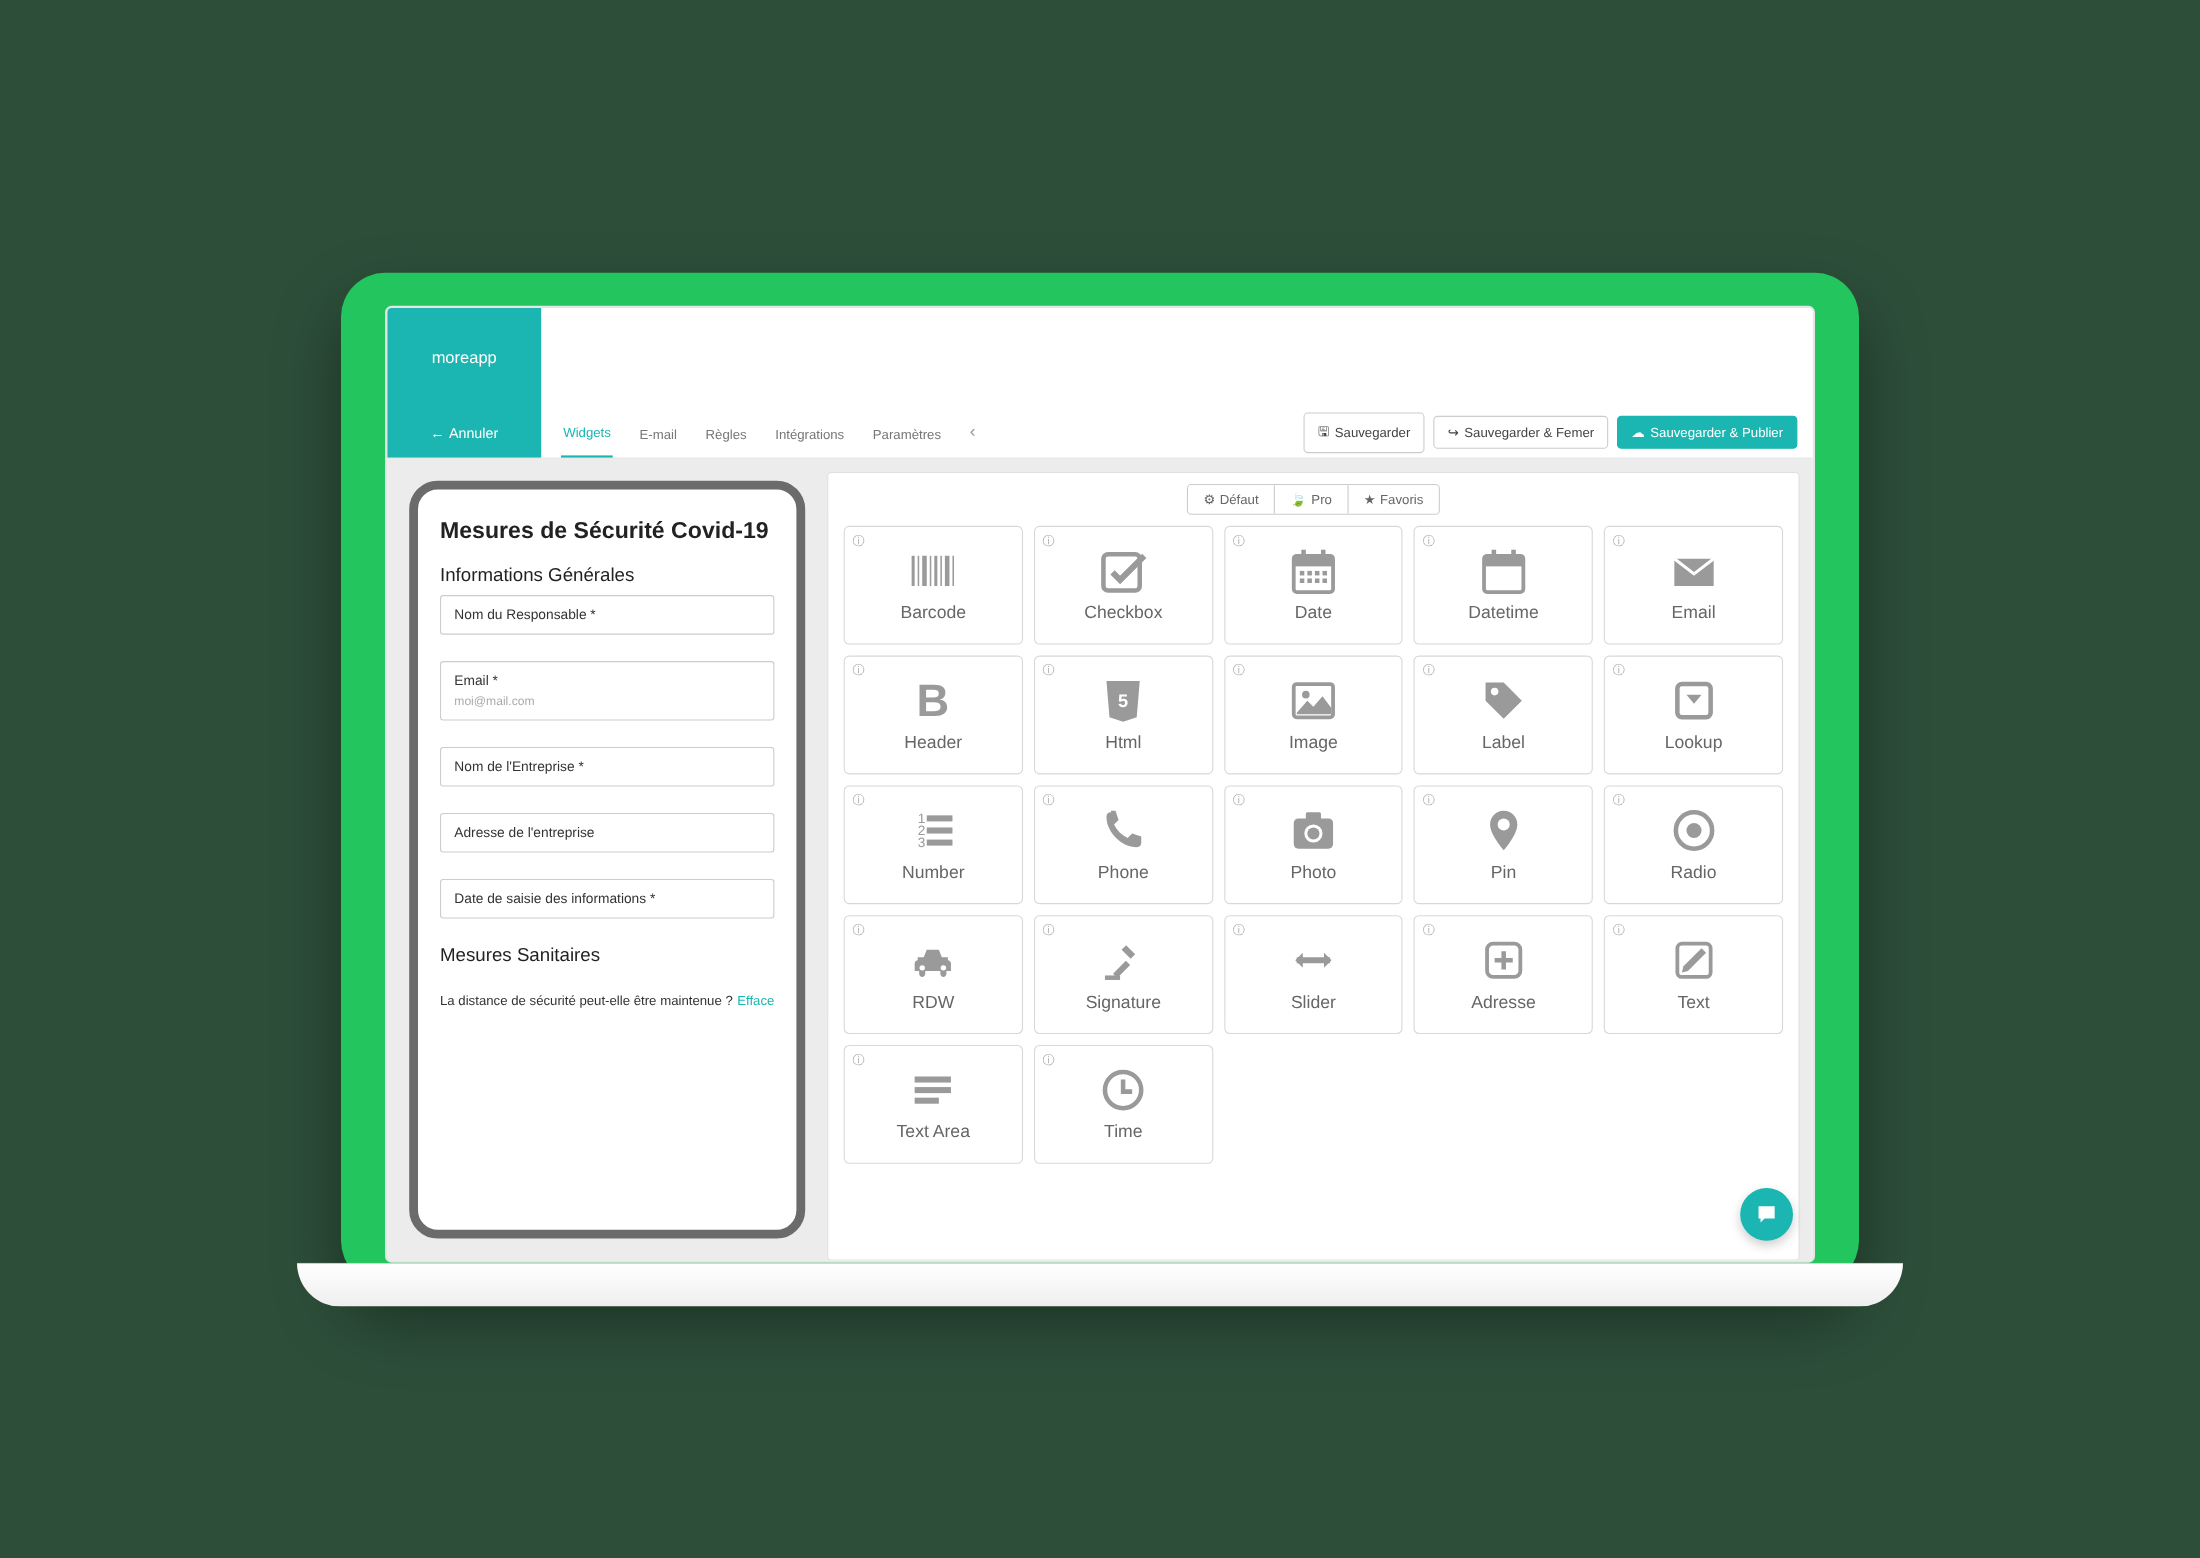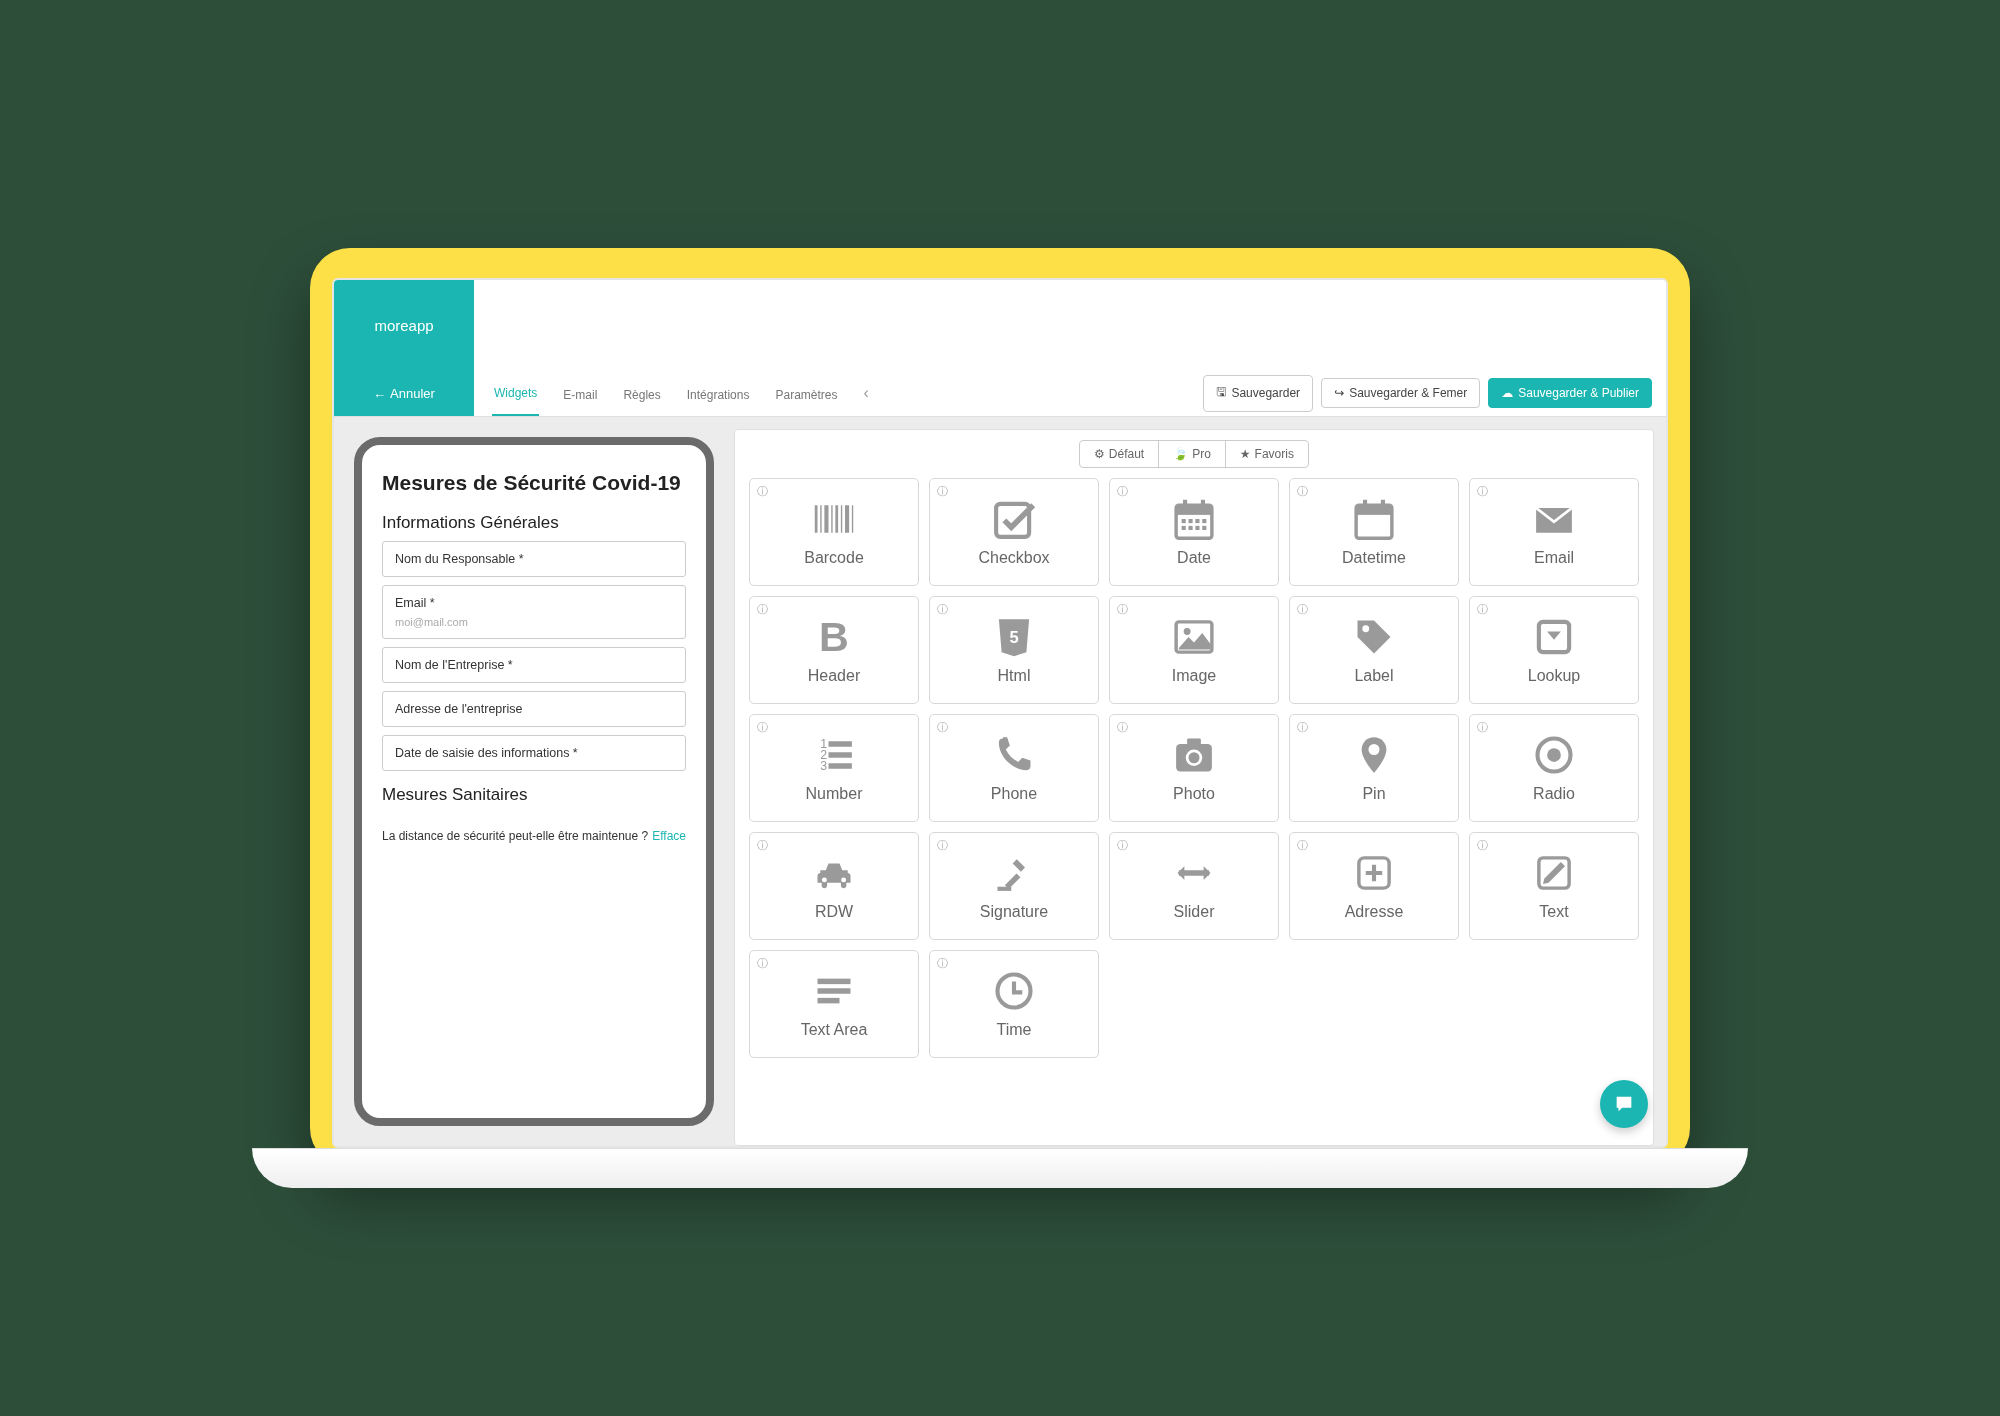--- a/index.html
+++ b/index.html
@@ -1,17 +1,17 @@
 <!DOCTYPE html>
 <html><head>
 <meta charset="utf-8">
 <style>
   *{box-sizing:border-box;margin:0;padding:0;font-family:-apple-system,BlinkMacSystemFont,"Segoe UI",Helvetica,Arial,sans-serif}
   body{background:#2d4f3a;display:flex;align-items:center;justify-content:center;min-height:100vh;padding:40px}
-  .laptop{width:1380px;background:#fde047;border-radius:40px;padding:30px 22px 0;box-shadow:0 30px 60px rgba(0,0,0,.4)}
+  .laptop{width:1380px;background:#22c55e;border-radius:40px;padding:30px 40px 0;box-shadow:0 30px 60px rgba(0,0,0,.4)}
   .screen{background:#f8f8f8;border:2px solid #e5e5e5;border-radius:6px;overflow:hidden;height:870px;position:relative;display:flex;flex-direction:column}
   .base{height:40px;background:linear-gradient(#fff,#eee);margin:0 -80px -20px;border-radius:0 0 60px 60px;border-top:1px solid #ddd}
 
   .topbar{display:flex;background:#fff}
   .logo-box{width:140px;height:90px;background:#1bb6b1;color:#fff;display:flex;align-items:center;justify-content:center;font-size:15px}
   .title{flex:1;display:flex;align-items:center;padding:0 22px;font-size:28px;font-weight:300;color:#555;border-bottom:1px solid #eee}
 
   .navrow{display:flex;background:#fff;border-bottom:1px solid #e0e0e0}
   .back{width:140px;background:#1bb6b1;color:#fff;display:flex;align-items:center;justify-content:center;font-size:13px;gap:4px}
   .tabs{display:flex;align-items:flex-end;padding:0 18px;gap:22px;font-size:12px;color:#777}
@@ -19,21 +19,21 @@
   .tab.active{color:#1bb6b1;border-bottom:2px solid #1bb6b1}
   .actions{margin-left:auto;display:flex;align-items:center;padding:0 14px;gap:8px}
   .btn{border:1px solid #ccc;background:#fff;border-radius:4px;padding:7px 12px;font-size:12px;color:#444;cursor:pointer;display:flex;align-items:center;gap:5px}
   .btn.primary{background:#1bb6b1;border-color:#1bb6b1;color:#fff}
 
   .content{flex:1;display:flex;overflow:hidden;background:#ececec}
   .preview{width:400px;padding:20px;overflow:hidden}
   .phone{background:#fff;border:8px solid #6b6b6b;border-radius:26px;height:100%;padding:18px 20px;overflow:hidden}
   .phone h2{font-size:21px;font-weight:700;margin:8px 0 18px;color:#222}
   .phone h3{font-size:17px;font-weight:400;margin:14px 0 8px;color:#222}
-  .field{border:1px solid #ccc;border-radius:3px;padding:10px 12px;margin-bottom:8px;font-size:12.5px;color:#333;background:#fff}
+  .field{border:1px solid #ccc;border-radius:3px;padding:10px 12px;margin-bottom:24px;font-size:12.5px;color:#333;background:#fff}
   .field .ph{color:#aaa;font-size:11px;margin-top:6px;display:block}
   .question{font-size:12px;padding:10px 0;display:flex;justify-content:space-between}
   .question .clr{color:#1bb6b1;font-weight:400}
 
   .palette{flex:1;background:#fff;margin:12px 12px 0 0;border:1px solid #e0e0e0;border-radius:4px;padding:10px 14px;overflow:auto}
   .filter{display:flex;justify-content:center;margin-bottom:10px}
   .seg{display:flex;border:1px solid #ccc;border-radius:4px;overflow:hidden}
   .seg div{padding:6px 14px;font-size:12px;color:#666;border-right:1px solid #ccc;cursor:pointer;display:flex;align-items:center;gap:4px}
   .seg div:last-child{border-right:0}
   .grid{display:grid;grid-template-columns:repeat(5,1fr);gap:10px}

